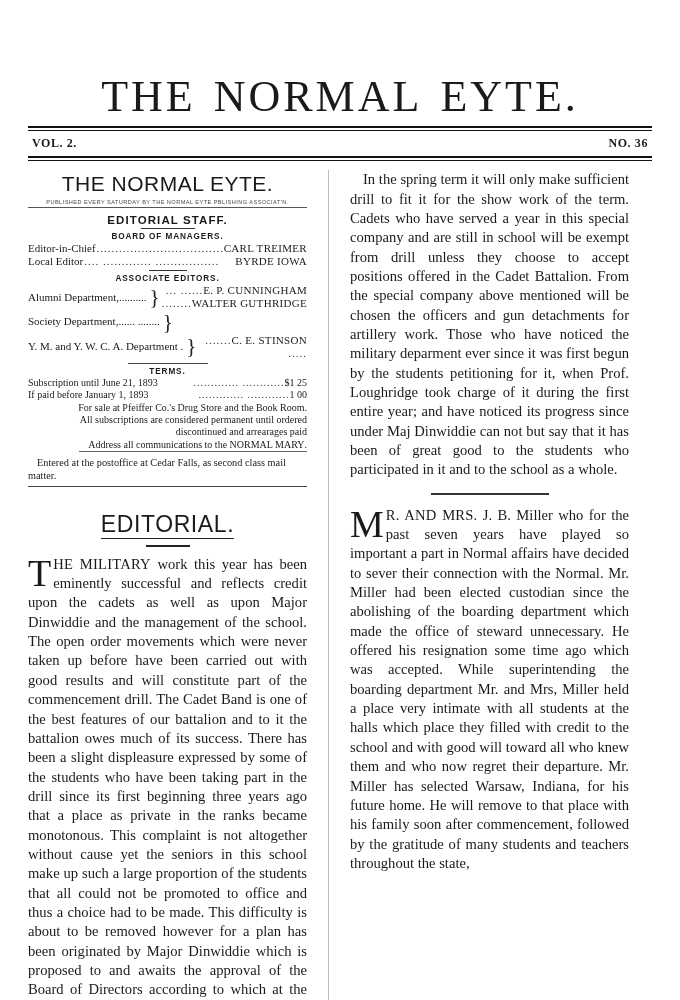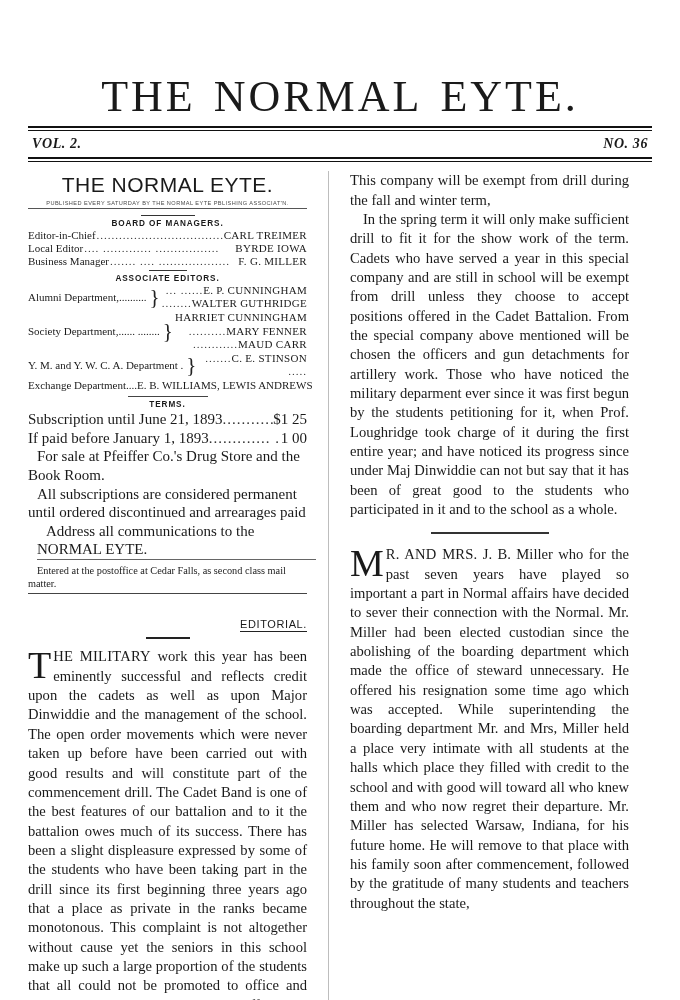--- a/index.html
+++ b/index.html
@@ -41,26 +41,25 @@
     border-top:2px solid #111;
     border-bottom:1px solid #111;
     height:2px;
     margin:0 0 0 0;
   }
 
   .volbar{
     display:flex;
     align-items:baseline;
     justify-content:space-between;
-    font-size:14px;
+    font-size:12px;
     font-weight:bold;
     letter-spacing:.6px;
     padding:5px 4px 5px 4px;
     font-family:"Liberation Serif", serif;
-    font-style:italic;
   }
   .volbar .center{flex:1;text-align:center;}
   .volbar .left{width:110px;text-align:left;}
   .volbar .right{width:110px;text-align:right;}
 
   
   .columns{
     display:flex;
     margin-top:9px;
     height:838px;
@@ -171,43 +170,44 @@
     white-space:nowrap;
     margin-top:1px;
   }
   .exchange-line .nm{font-variant:small-caps;}
 
   .terms-rule{
     width:80px;border-top:1px solid #444;
     margin:3px auto 1px auto;height:0;
   }
   .terms{
-    font-size:15px;
+    font-size:10px;
     line-height:1.24;
     font-family:"Liberation Serif", serif;
+    text-align:right;
   }
   .terms .tline{
     display:flex;align-items:baseline;white-space:nowrap;
   }
   .terms .tline .lbl{flex:0 0 auto;}
   .terms .tline .dots{flex:1 1 auto;overflow:hidden;letter-spacing:1px;color:#333;}
   .terms .tline .amt{flex:0 0 auto;}
   .terms p{margin:0;text-indent:9px;}
   .terms .sc{font-variant:small-caps;}
   .terms .underline-seg{border-bottom:1px solid #666;display:inline-block;}
   .entered{
     font-size:10.3px;line-height:1.24;margin-top:5px;
     border-bottom:1px solid #444;padding-bottom:3px;
   }
   .entered .ind{text-indent:9px;}
 
   .editorial-head{
-    text-align:right;
+    text-align:center;
     font-family:"Liberation Sans", sans-serif;
-    font-size:11px;
+    font-size:23px;
     letter-spacing:.6px;
     margin:24px 0 0 0;
   }
   .editorial-head .u{border-bottom:1px solid #222;padding-bottom:1px;}
   .ed-rule{width:44px;border-top:2px solid #222;margin:7px auto 8px auto;height:0;}
 
   
   .body-text{
     font-size:14.6px;
     line-height:19.35px;
@@ -253,94 +253,82 @@
 
   <div class="rule-double2"></div>
 
   <div class="columns">
 
     <div class="col col-left">
 
       <div class="paper-name">THE NORMAL EYTE.</div>
       <div class="pubsline">PUBLISHED EVERY SATURDAY BY THE NORMAL EYTE PBLISHING ASSOCIAT'N.</div>
 
+      <div class="sec-head">EDITORIAL STAFF.</div>
       <div class="mini-rule"></div>
 
       <div class="sec-head small">BOARD OF MANAGERS.</div>
 
       <div class="staff-line">
         <span class="role">Editor-in-Chief</span>
         <span class="dots">................................................</span>
         <span class="nm">CARL TREIMER</span>
       </div>
       <div class="staff-line">
         <span class="role">Local Editor</span>
         <span class="dots">.... ............. .................</span>
         <span class="nm">BYRDE IOWA</span>
-      </div>
-      <div class="staff-line">
-        <span class="role">Business Manager</span>
-        <span class="dots">....... .... ...................</span>
-        <span class="nm">F. G. MILLER</span>
       </div>
 
       <div class="mini-rule w2"></div>
       <div class="sec-head small">ASSOCIATE EDITORS.</div>
 
       <div class="assoc-row">
         <span class="assoc-role">Alumni Department,</span>
         <span class="assoc-role dots">..........</span>
         <span class="brace">}</span>
         <span class="assoc-names">
           <div><span class="dots">... ......</span><span>E. P. CUNNINGHAM</span></div>
           <div><span class="dots">........</span><span>WALTER GUTHRIDGE</span></div>
         </span>
       </div>
 
       <div class="assoc-row">
         <span class="assoc-role">Society Department,</span>
         <span class="assoc-role dots">...... ........</span>
         <span class="brace">}</span>
-        <span class="assoc-names">
-          <div><span>HARRIET CUNNINGHAM</span></div>
-          <div><span class="dots">..........</span><span>MARY FENNER</span></div>
-          <div><span class="dots">............</span><span>MAUD CARR</span></div>
-        </span>
       </div>
 
       <div class="assoc-row">
         <span class="assoc-role">Y. M. and Y. W. C. A. Department .</span>
         <span class="brace">}</span>
         <span class="assoc-names">
           <div><span class="dots">.......</span><span>C. E. STINSON</span></div>
           <div><span class="dots">.....</span></div>
         </span>
       </div>
 
-      <div class="exchange-line">
-        <span>Exchange Department....</span><span class="nm">E. B. WILLIAMS, LEWIS ANDREWS</span>
-      </div>
 
       <div class="terms-rule"></div>
       <div class="sec-head small">TERMS.</div>
 
       <div class="terms">
         <div class="tline">
           <span class="lbl">Subscription until June 21, 1893</span>
           <span class="dots">.............  ............</span>
           <span class="amt">$1 25</span>
         </div>
         <div class="tline">
           <span class="lbl">If paid before January 1, 1893</span>
           <span class="dots">.............  ............</span>
           <span class="amt">1 00</span>
         </div>
         <p>For sale at Pfeiffer Co.'s Drug Store and the  Book Room.</p>
         <p>All subscriptions are considered permanent until ordered discontinued and arrearages paid</p>
-        <p><span class="underline-seg"><span>Address all communications to the </span><span class="sc">NORMAL  EYTE</span><span>.</span></span></p>
+        <p><span class="underline-seg"><span>Address all communications to the </span><span class="sc">NORMAL  MARY</span><span>.</span></span></p>
       </div>
 
       <div class="entered">
         <div class="ind">Entered at the postoffice at Cedar Falls, as second class mail matter.</div>
       </div>
 
       <div class="editorial-head">
         <span class="u">EDITORIAL.</span>
       </div>
       <div class="ed-rule"></div>
@@ -348,21 +336,20 @@
       <div class="body-text">
         <p class="dropcap-para"><span class="dropcap">T</span><span class="smallcaps-lead">HE MILITARY</span><span> work this year has been eminently successful and reflects credit upon the cadets as well as upon Major Dinwiddie and the management of the school.  The open order movements which were never taken up before have been carried out with good results and will constitute part of the commencement drill.  The Cadet Band is one of the best features of our battalion and to it the battalion owes much of its success.  There has been a slight displeasure expressed by some of the students who have been taking part in the drill since its first beginning three years ago that a place as private in the ranks became monotonous.  This complaint is not altogether without cause yet the seniors in this school make up such a large proportion of the students that all could not be promoted to office and thus a choice had to be made.  This difficulty is about to be removed however for a plan has been originated by Major Dinwiddie which is proposed to and awaits the approval of the Board of Directors according to which at the commencement of the next school year a special company will be organized of those cadets who have had drill the past two years,</span></p>
       </div>
 
     </div>
 
     <div class="gutter"></div>
 
     <div class="col col-right">
       <div class="body-text">
-        <p>This company will be exempt from drill during the fall and winter term,</p>
         <p class="indent">In the spring term it will only make sufficient drill to fit it for the show work of the term.  Cadets who have served a year in this special company and are still in school will be exempt from drill unless they choose to accept positions offered in the Cadet Battalion.  From the special company above mentioned will be chosen the officers and gun detachments for artillery work.  Those who have noticed the military deparment ever since it was first begun by the students petitioning for it, when Prof. Loughridge took charge of it during the first entire year; and have noticed its progress since under Maj  Dinwiddie can not but say that it has been of great good to the students who participated in it and to the school as a whole.</p>
       </div>
 
       <div class="short-rule"></div>
 
       <div class="body-text">
         <p class="dropcap-para"><span class="dropcap">M</span><span class="smallcaps-lead">R. AND MRS.</span><span> J. B. Miller who for the past seven years have played so important a part in Normal affairs have decided to sever their connection with the Normal.  Mr. Miller had been elected custodian since the abolishing of the boarding department which made the office of steward unnecessary.  He offered his resignation some time ago which was accepted. While superintending the boarding department Mr. and Mrs, Miller held a place very intimate with all students at the halls which place they filled with credit to the school and with good will toward all who knew them and who now regret their departure. Mr. Miller has selected Warsaw, Indiana, for his future home.  He will remove to that place with his family soon after commencement, followed by the gratitude of many students and teachers throughout the state,</span></p>
       </div>
     </div>
 

